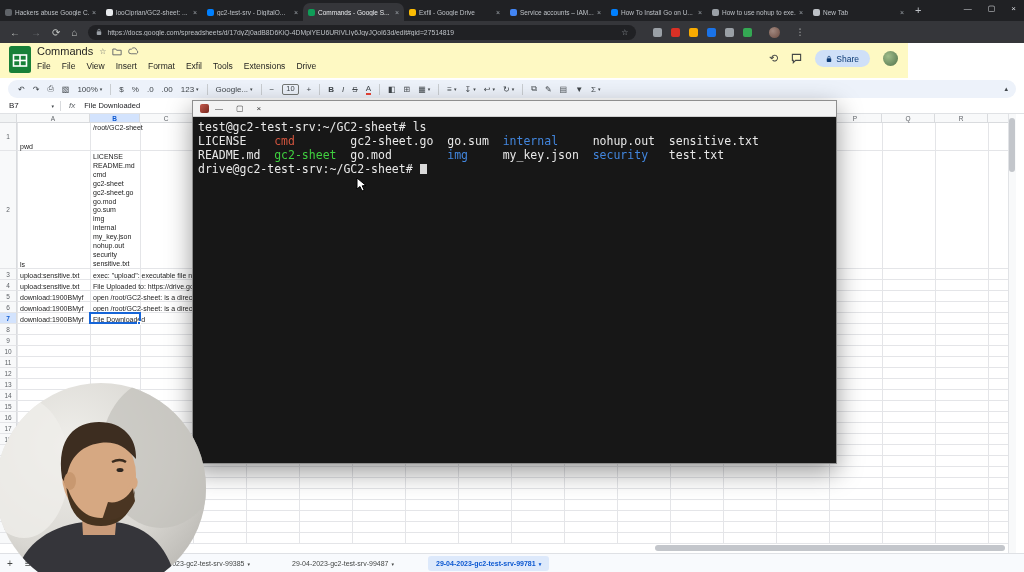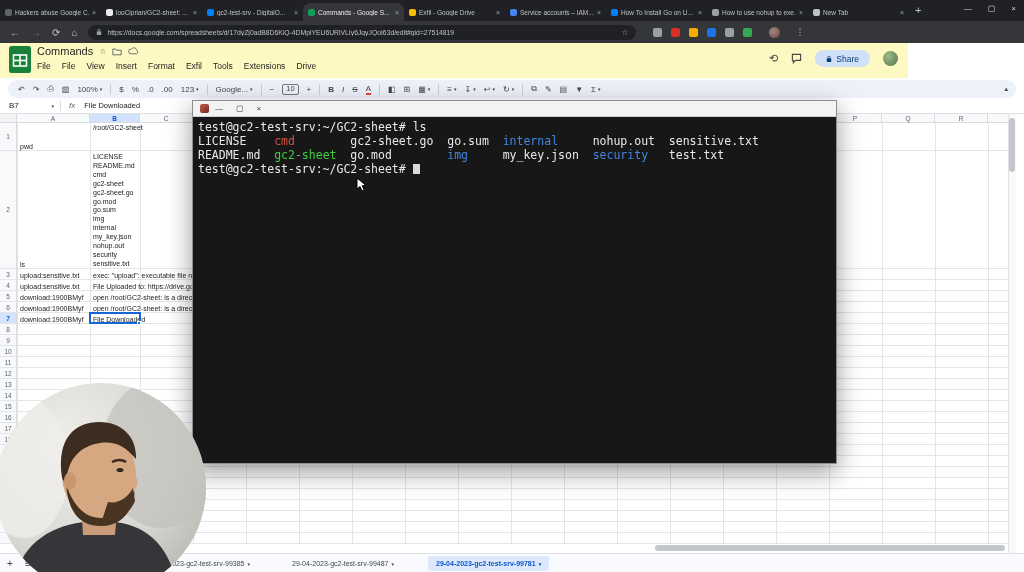--- a/index.html
+++ b/index.html
@@ -500,21 +500,21 @@
       <div class="termbtns">
         <span>—</span>
         <span>▢</span>
         <span>×</span>
       </div>
     </div>
     <div class="termbody" style="background: rgb(23, 23, 23);">
         <div class="tline"><span class="tc-fg">test@gc2-test-srv:~/GC2-sheet# ls</span></div>
         <div class="tline"><span class="tc-fg">LICENSE    </span><span class="tc-special">cmd</span><span class="tc-fg">        gc2-sheet.go  go.sum  </span><span class="tc-dir">internal</span><span class="tc-fg">     nohup.out  sensitive.txt</span></div>
         <div class="tline"><span class="tc-fg">README.md  </span><span class="tc-exe">gc2-sheet</span><span class="tc-fg">  go.mod        </span><span class="tc-dir">img</span><span class="tc-fg">     my_key.json  </span><span class="tc-dir">security</span><span class="tc-fg">   test.txt</span></div>
-        <div class="tline"><span class="tc-fg">test@gc2-test-srv:~/GC2-sheet# </span><span class="tcursor"></span></div>
+        <div class="tline"><span class="tc-fg">drive@gc2-test-srv:~/GC2-sheet# </span><span class="tcursor"></span></div>
       </div>
   </div>
 
   <svg class="mousecursor" width="12" height="16" viewBox="0 0 12 16">
     <path d="M1 1 L1 12 L4 9.5 L6 14 L8.2 13 L6.2 8.8 L10 8.5 Z" fill="#fff" stroke="#000" stroke-width="1"></path>
   </svg>
 
   <div class="webcam">
     <svg width="210" height="210" viewBox="0 0 210 210">
       <defs>

